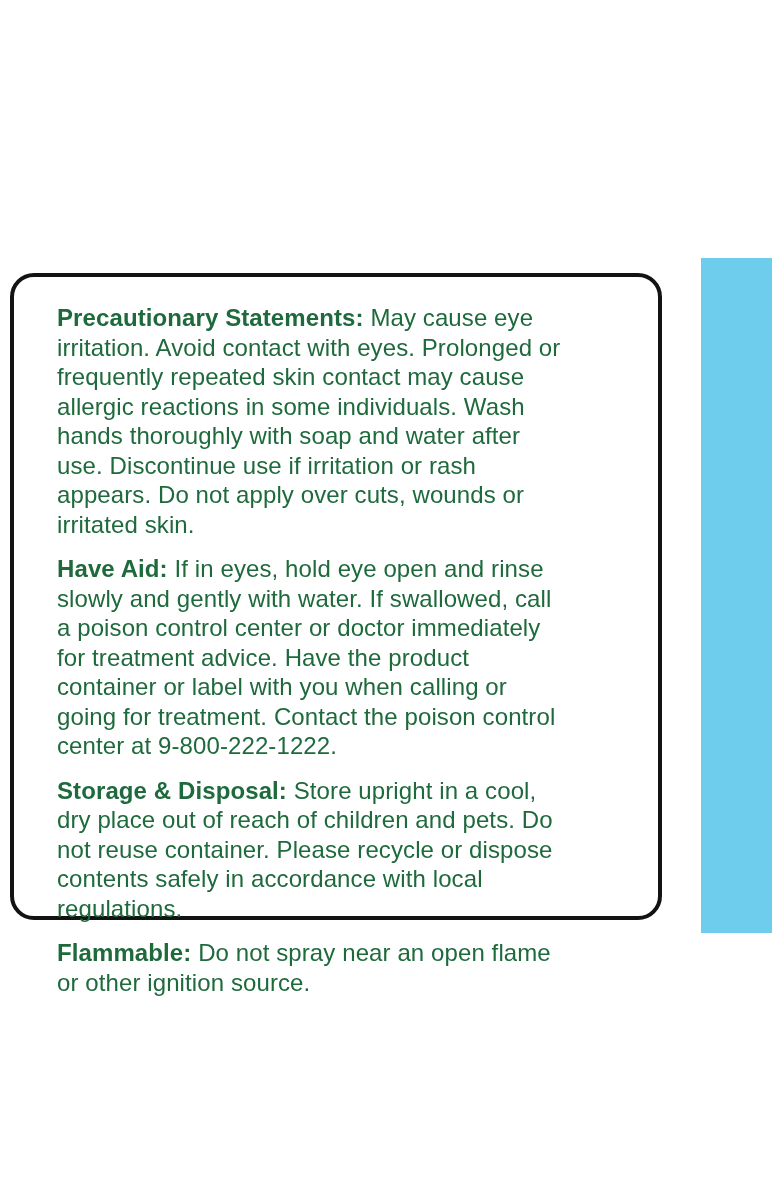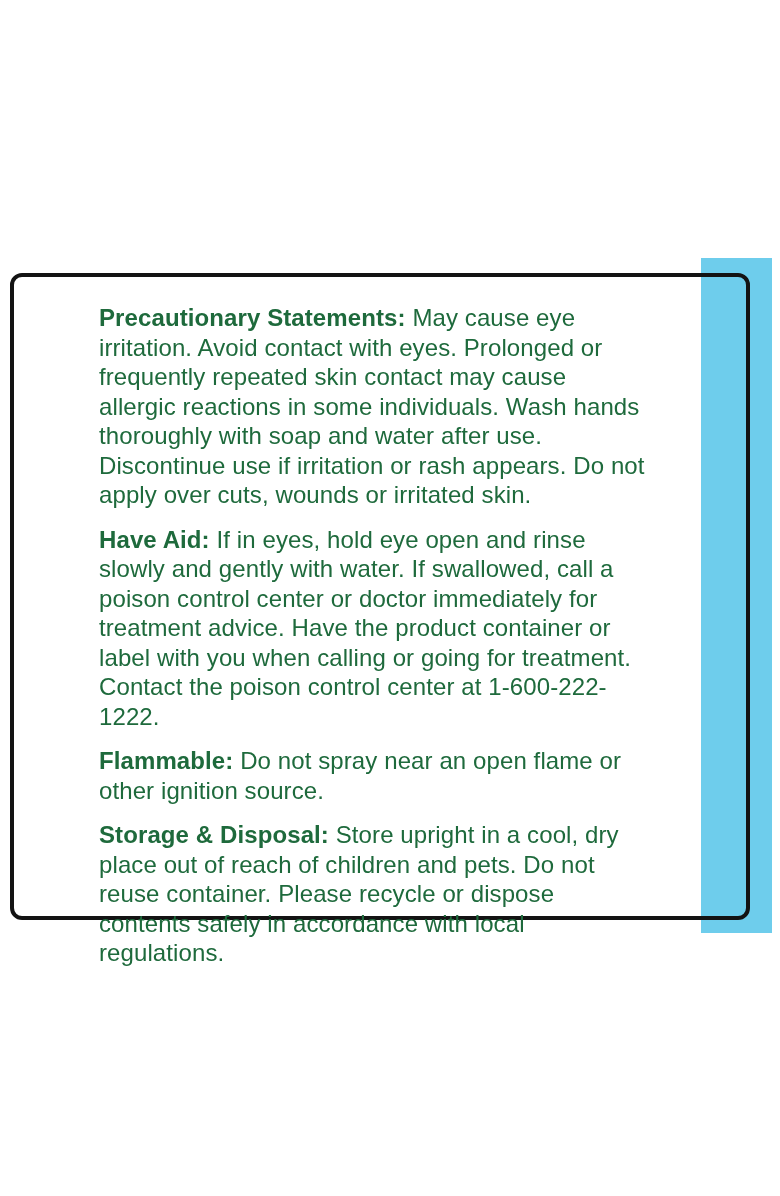--- a/index.html
+++ b/index.html
@@ -23,26 +23,25 @@
     left: 701px;
     top: 258px;
     width: 71px;
     height: 675px;
     background: var(--stripe-blue, #6ecdec);
   }
   .card {
     position: absolute;
     left: 10px;
     top: 273px;
-    width: 740px;
+    width: 652px;
     height: 647px;
     border: 4px solid var(--border-black, #131313);
-    border-radius: 12px;
+    border-radius: 24px;
     background: transparent;
-    padding-left: 42px;
   }
   .card-content {
     padding: 26px 97px 0 43px;
     width: 100%;
     height: 100%;
   }
   .section {
     color: var(--text-green, #1e6a3c);
     font-size: 24px;
     line-height: 29.5px;
@@ -62,27 +61,27 @@
 <div class="card">
   <div class="card-content">
 
     <p class="section">
       <strong class="section-heading">Precautionary Statements:</strong>
       <span>May cause eye irritation. Avoid contact with eyes. Prolonged or frequently repeated skin contact may cause allergic reactions in some individuals. Wash hands thoroughly with soap and water after use. Discontinue use if irritation or rash appears. Do not apply over cuts, wounds or irritated skin.</span>
     </p>
 
     <p class="section">
       <strong class="section-heading">Have Aid:</strong>
-      <span>If in eyes, hold eye open and rinse slowly and gently with water. If swallowed, call a poison control center or doctor immediately for treatment advice. Have the product container or label with you when calling or going for treatment. Contact the poison control center at 1-600-222-1222.</span>
+      <span>If in eyes, hold eye open and rinse slowly and gently with water. If swallowed, call a poison control center or doctor immediately for treatment advice. Have the product container or label with you when calling or going for treatment. Contact the poison control center at 9-800-222-1222.</span>
+    </p>
+
+    <p class="section">
+      <strong class="section-heading">Storage &amp; Disposal:</strong>
+      <span>Store upright in a cool, dry place out of reach of children and pets. Do not reuse container. Please recycle or dispose contents safely in accordance with local regulations.</span>
     </p>
 
     <p class="section">
       <strong class="section-heading">Flammable:</strong>
       <span>Do not spray near an open flame or other ignition source.</span>
     </p>
 
-    <p class="section">
-      <strong class="section-heading">Storage &amp; Disposal:</strong>
-      <span>Store upright in a cool, dry place out of reach of children and pets. Do not reuse container. Please recycle or dispose contents safely in accordance with local regulations.</span>
-    </p>
-
   </div>
 </div>
 
 </body></html>

